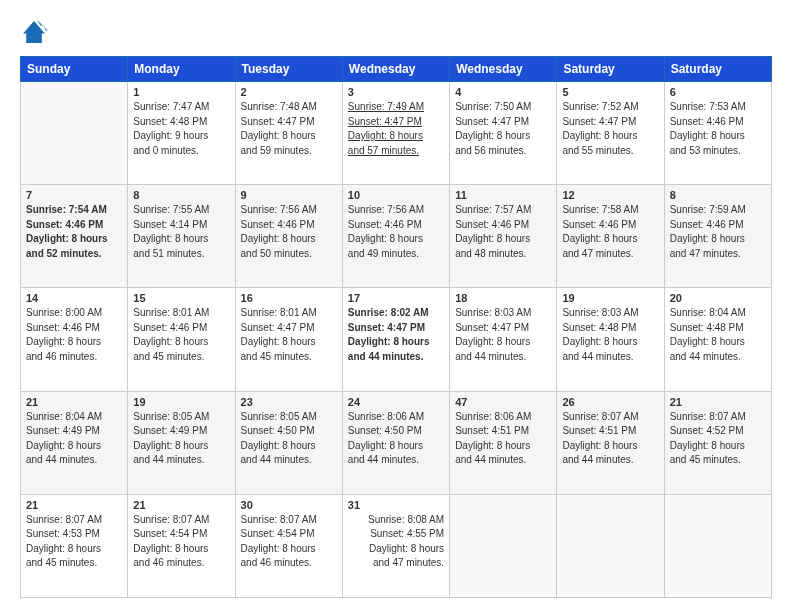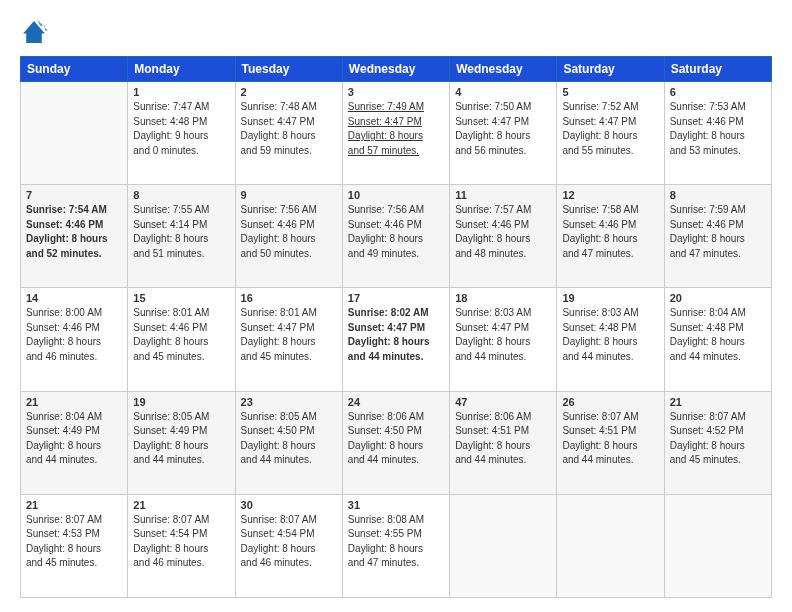--- a/index.html
+++ b/index.html
@@ -347,21 +347,21 @@
           </td>
           <td>
             <span class="day-num">30</span>
             <div class="cell-info" style="white-space: pre-line;">Sunrise: 8:07 AM
 Sunset: 4:54 PM
 Daylight: 8 hours
 and 46 minutes.</div>
           </td>
           <td>
             <span class="day-num">31</span>
-            <div class="cell-info" style="white-space: pre-line;">Sunrise: 8:08 AM
+            <div class="cell-info" style="white-space: pre-line; text-align: right;">Sunrise: 8:08 AM
 Sunset: 4:55 PM
 Daylight: 8 hours
 and 47 minutes.</div>
           </td>
           <td class="empty-cell"></td>
           <td class="empty-cell"></td>
           <td class="empty-cell"></td>
         </tr>
       </tbody>
   </table>

